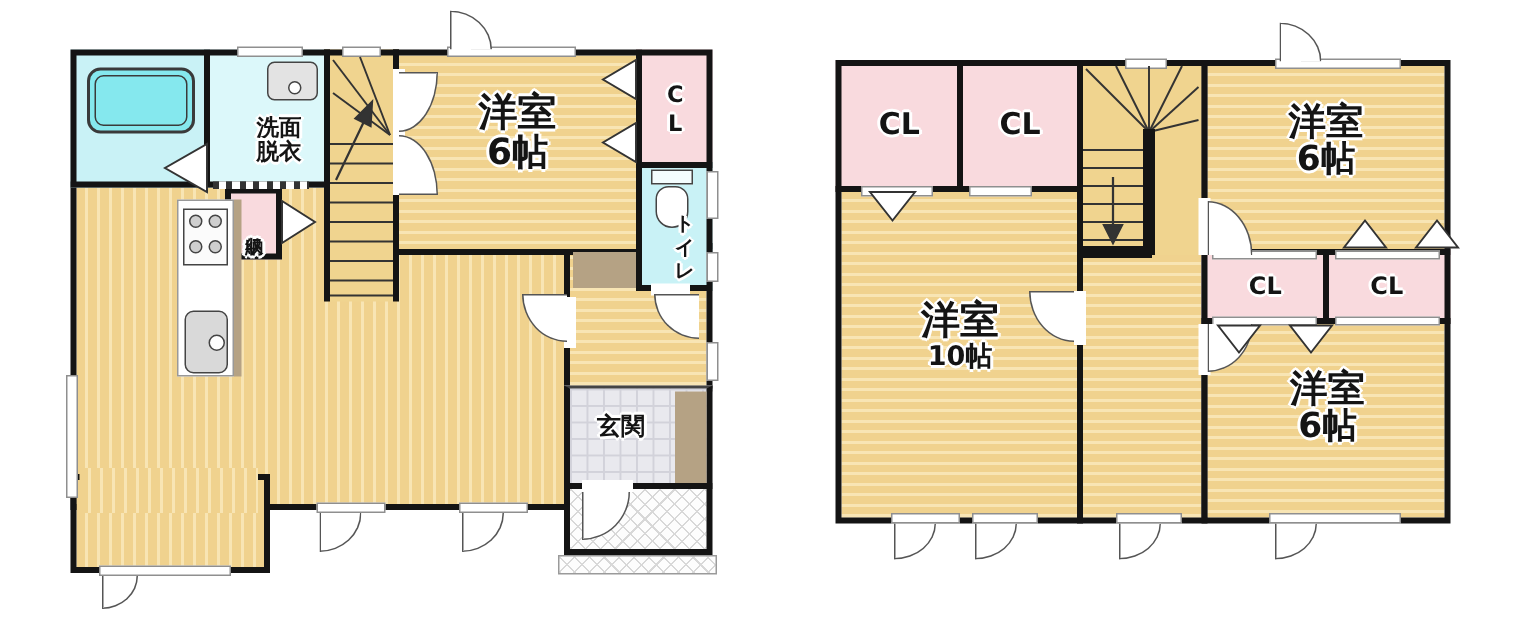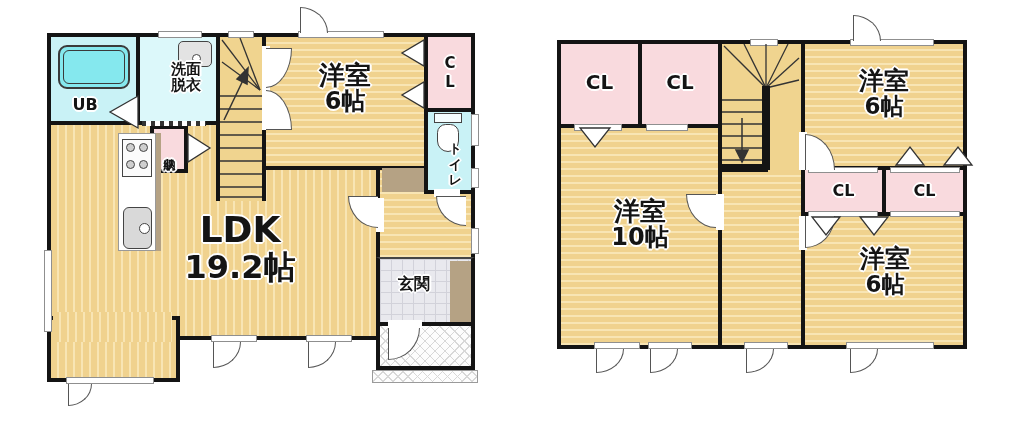--- a/index.html
+++ b/index.html
@@ -187,61 +187,54 @@
       <polygon points="424,40 424,66 402,53"></polygon>
       <polygon points="424,82 424,108 402,95"></polygon>
       <polygon points="580,128 610,128 595,147"></polygon>
       <polygon points="812,217 840,217 826,235"></polygon>
       <polygon points="860,217 888,217 874,235"></polygon>
       <polygon points="896,165 924,165 910,147"></polygon>
       <polygon points="944,165 972,165 958,147"></polygon>
     </g>
   </svg>
 
-  <div class="lbl" style="left:50px;top:92px;width:70px;height:26px;font-size:16px;">
-    <span>UB</span>
-    </div>
-  <div class="lbl" style="left:140px;top:52px;width:92px;height:50px;font-size:15px;">
+  <div class="lbl" style="left:140px;top:68px;width:92px;height:50px;font-size:15px;">
     <span>洗面</span>
       <span>脱衣</span>
     </div>
   <div class="lbl vlbl" style="left:156px;top:128px;width:26px;height:42px;font-size:12px;">
     <span>収納</span>
     </div>
   <div class="lbl" style="left:270px;top:55px;width:150px;height:66px;font-size:26px;">
     <span>洋室</span>
       <span style="font-size:24px;">6帖</span>
     </div>
   <div class="lbl vlbl" style="left:434px;top:42px;width:32px;height:62px;font-size:15px;">
     <span>CL</span>
     </div>
   <div class="lbl vlbl" style="left:442px;top:126px;width:26px;height:64px;font-size:13px;">
     <span>トイレ</span>
     </div>
-  <div class="lbl" style="left:130px;top:205px;width:220px;height:86px;font-size:36px;">
-    <span>LDK</span>
-      <span style="font-size:32px;">19.2帖</span>
-    </div>
   <div class="lbl" style="left:378px;top:272px;width:72px;height:24px;font-size:16px;">
     <span>玄関</span>
     </div>
 
   <div class="lbl" style="left:561px;top:68px;width:77px;height:30px;font-size:20px;">
     <span>CL</span>
     </div>
   <div class="lbl" style="left:642px;top:68px;width:76px;height:30px;font-size:20px;">
     <span>CL</span>
     </div>
   <div class="lbl" style="left:810px;top:60px;width:148px;height:66px;font-size:25px;">
     <span>洋室</span>
       <span style="font-size:23px;">6帖</span>
     </div>
   <div class="lbl" style="left:565px;top:188px;width:150px;height:72px;font-size:26px;">
     <span>洋室</span>
-      <span style="font-size:24px;">10帖</span>
+      <span style="font-size:18px;">10帖</span>
     </div>
   <div class="lbl" style="left:805px;top:178px;width:77px;height:26px;font-size:16px;">
     <span>CL</span>
     </div>
   <div class="lbl" style="left:886px;top:178px;width:77px;height:26px;font-size:16px;">
     <span>CL</span>
     </div>
   <div class="lbl" style="left:812px;top:238px;width:146px;height:66px;font-size:25px;">
     <span>洋室</span>
       <span style="font-size:23px;">6帖</span>

